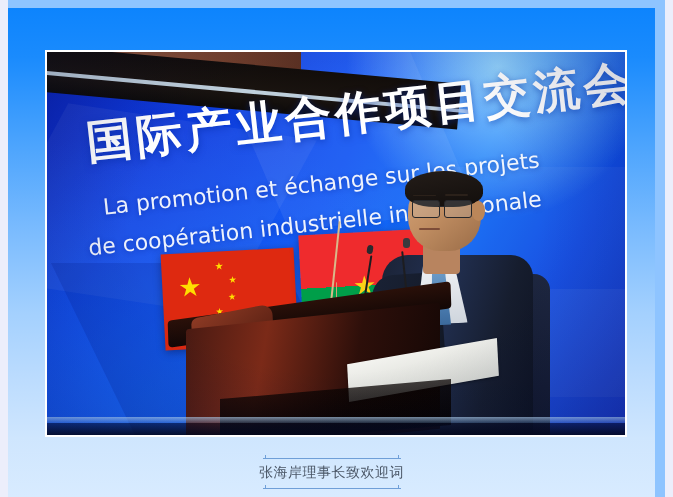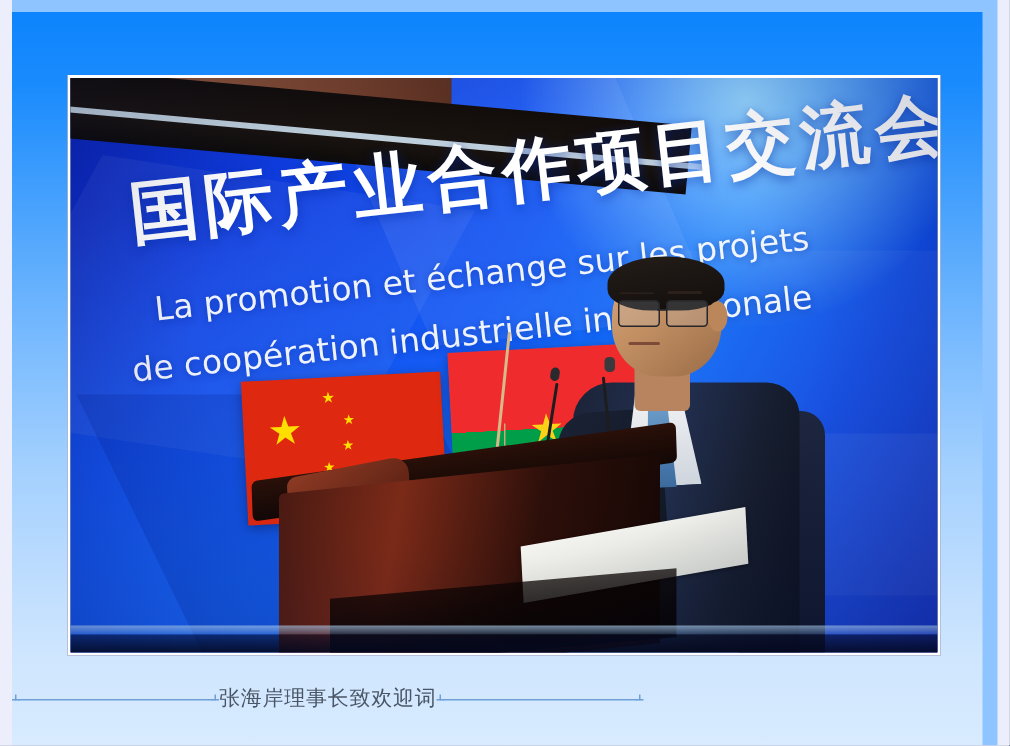--- a/index.html
+++ b/index.html
@@ -464,21 +464,21 @@
     background: linear-gradient(180deg, rgba(190,225,255,0.65) 0%, rgba(120,180,250,0.25) 100%);
   }
 
   
   .caption-block {
     position: absolute;
     left: 0;
     top: 447px;   
     width: 647px;
     display: flex;
-    flex-direction: row;
+    flex-direction: column;
     align-items: center;
   }
   .cap-rule {
     position: relative;
     width: 138px;
     height: 7px;
   }
   .cap-rule::before {
     content: "";
     position: absolute;

